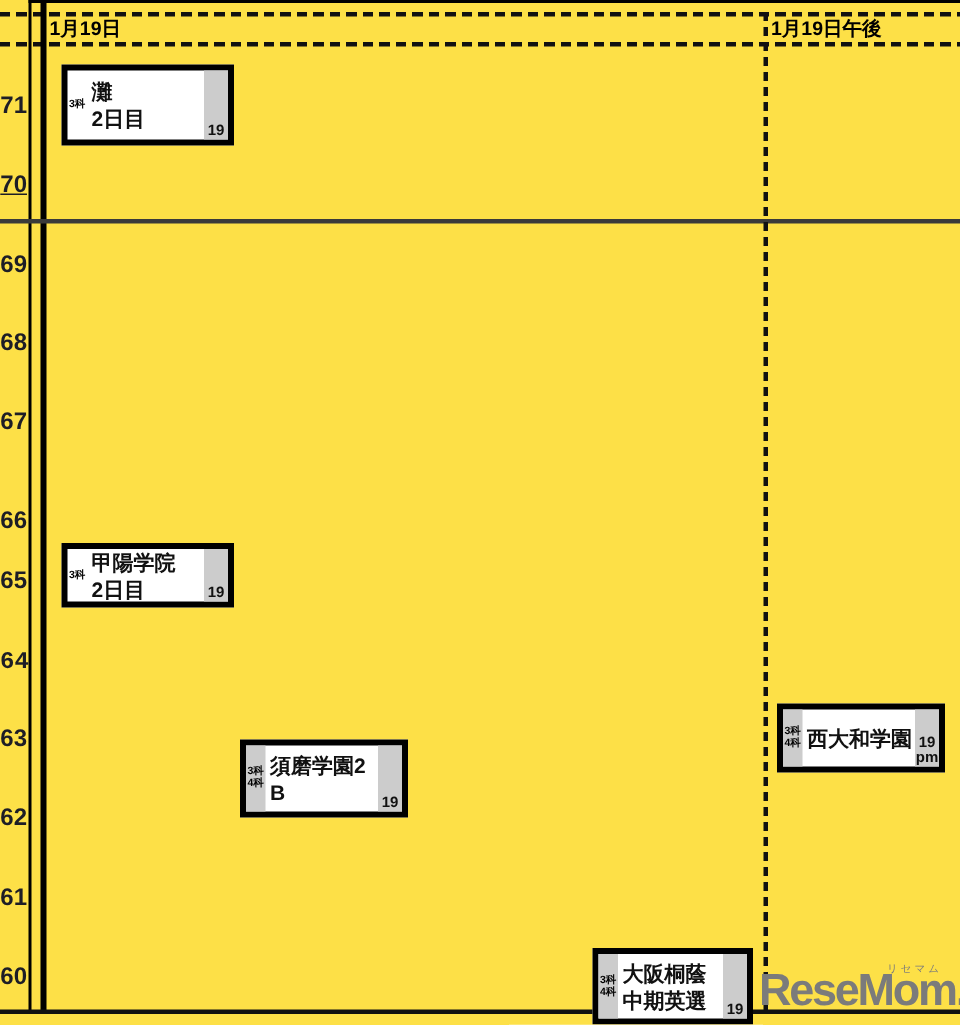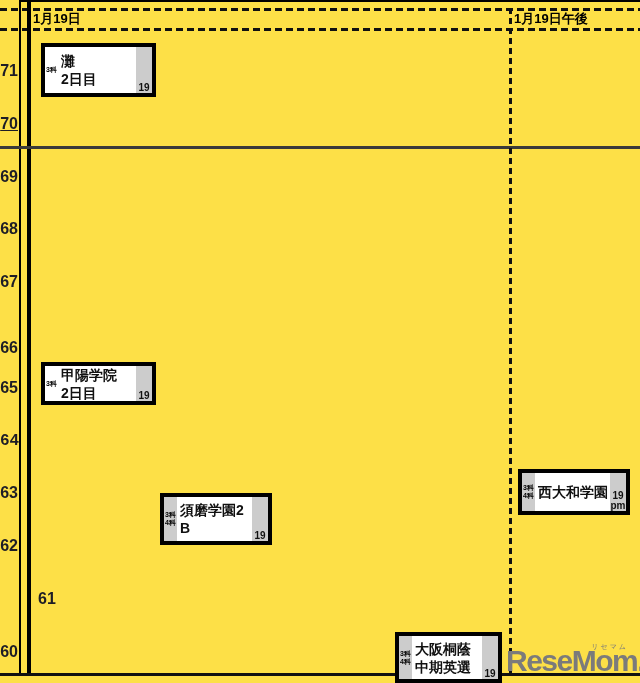--- a/index.html
+++ b/index.html
@@ -59,21 +59,21 @@
   <div class="axis-label" style="top:63px;">71</div>
   <div class="axis-label" style="top:116px;text-decoration:underline;">70</div>
   <div class="axis-label" style="top:169px;">69</div>
   <div class="axis-label" style="top:221px;">68</div>
   <div class="axis-label" style="top:274px;">67</div>
   <div class="axis-label" style="top:340px;">66</div>
   <div class="axis-label" style="top:380px;">65</div>
   <div class="axis-label" style="top:433px;font-family:Liberation Mono, monospace;">64</div>
   <div class="axis-label" style="top:485px;">63</div>
   <div class="axis-label" style="top:538px;">62</div>
-  <div class="axis-label" style="top:591px;padding-left:38px;">61</div>
+  <div class="axis-label" style="top:591px;">61</div>
   <div class="axis-label" style="top:644px;">60</div>
 
   <div class="school-box" style="left:41px; top:43px; width:115px; height:54px;">
     <div class="strip-left">
       <span>3科</span>
       <span></span>
     </div>
     <div class="box-main">
       <div class="school-name">灘</div>
       <div class="school-sub">2日目</div>

